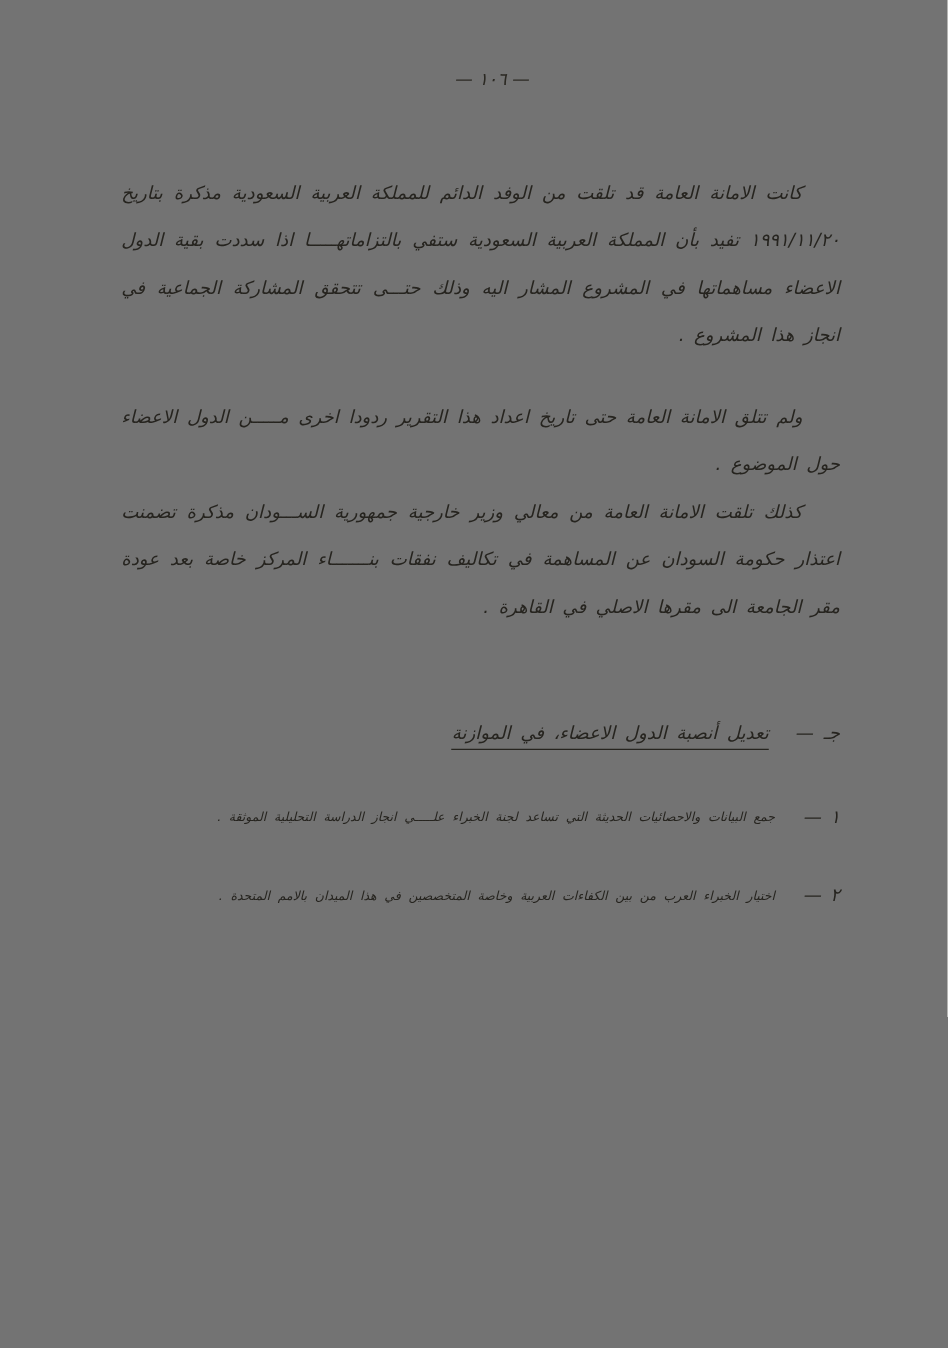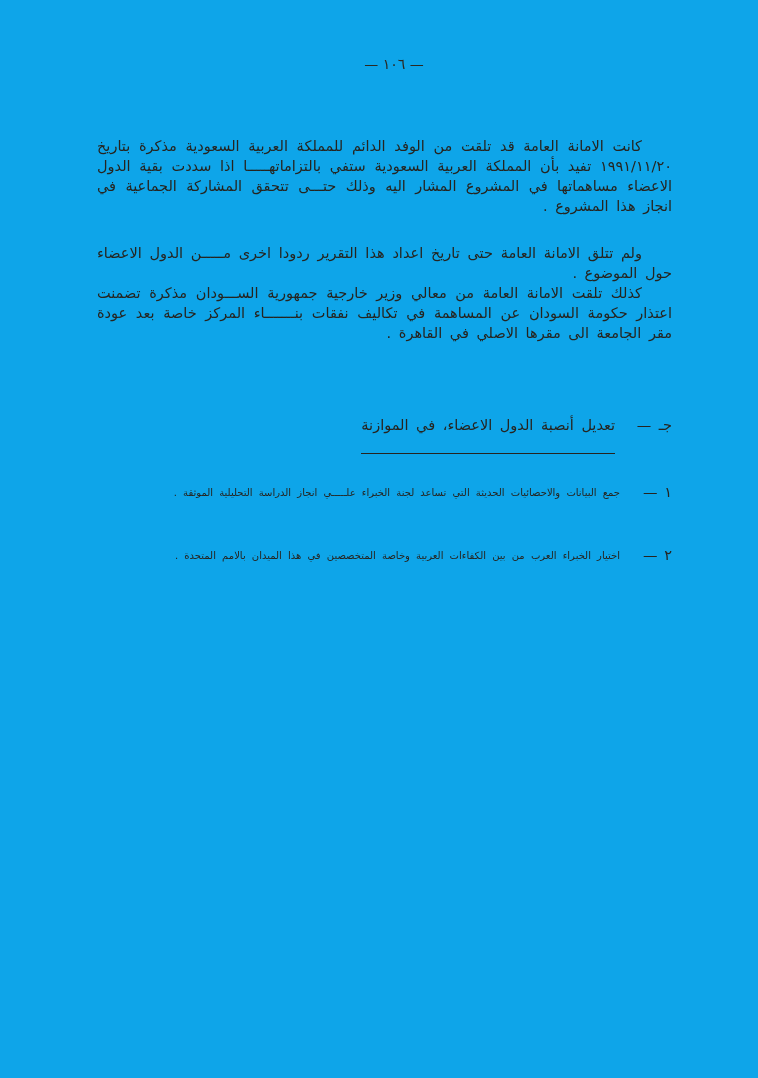--- a/index.html
+++ b/index.html
@@ -5,68 +5,69 @@
   html, body {
     margin: 0;
     padding: 0;
     background: #e9e9e7;
   }
   .page {
     position: relative;
     width: 758px;
     height: 1078px;
     margin: 0 auto;
-    background: #0ea5e9;
+    background: #737373;
     color: #26241f;
     direction: rtl;
     font-family: "DejaVu Sans", sans-serif;
     box-sizing: border-box;
     overflow: hidden;
+    font-style: italic;
   }
   .page-number {
     position: absolute;
     top: 56px;
     right: 0;
     left: 30px;
     text-align: center;
     font-size: 14px;
     letter-spacing: 2px;
     color: #2b2923;
   }
   .body {
     position: absolute;
     top: 136px;
     right: 86px;
     width: 590px;
   }
   .para {
     margin: 0 0 27px 15px;
     font-size: 14.5px;
-    line-height: 20px;
+    line-height: 38px;
     text-align: justify;
     text-indent: 30px;
     word-spacing: 3px;
     color: #26241f;
   }
   .para.last-before-gap {
     margin-bottom: 0;
   }
   .section-heading {
     margin: 68px 0 38px 0;
     font-size: 14.5px;
     line-height: 29px;
     word-spacing: 3px;
   }
   .section-heading .marker {
     display: inline-block;
     margin-left: 14px;
   }
   .section-heading .title {
     border-bottom: 1px solid #26241f;
-    padding-bottom: 20px;
+    padding-bottom: 4px;
   }
   .item {
     display: flex;
     margin: 0 0 34px 0;
   }
   .item-number {
     flex: 0 0 52px;
     font-size: 14.5px;
     line-height: 29px;
     word-spacing: 2px;

